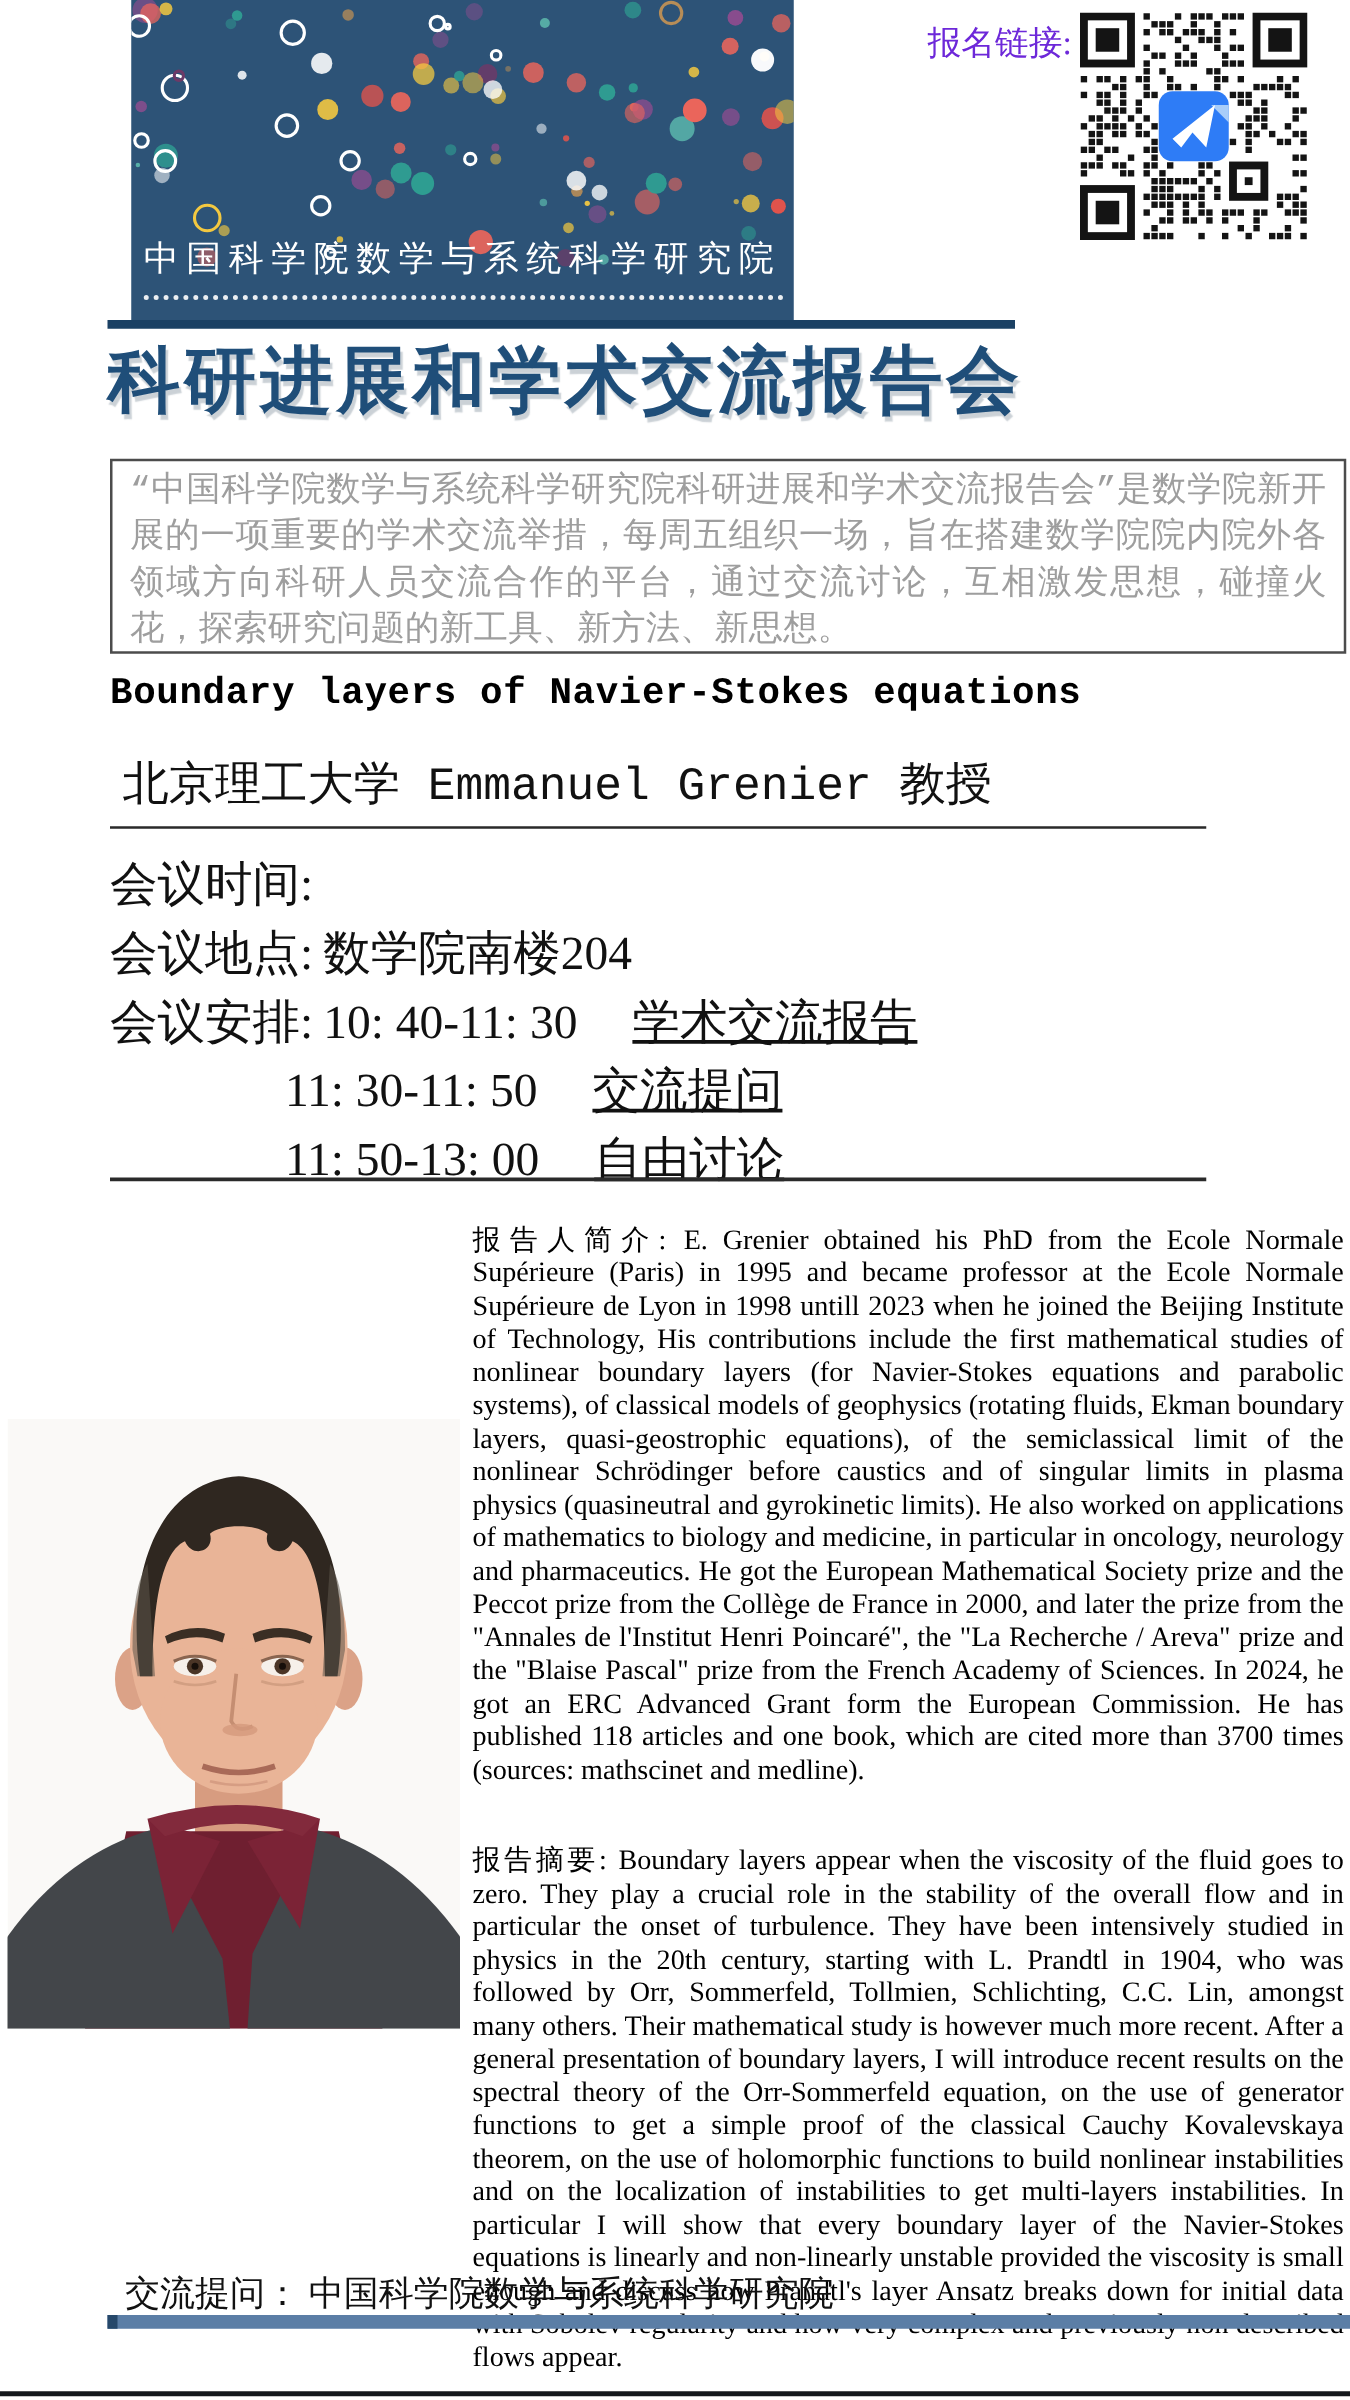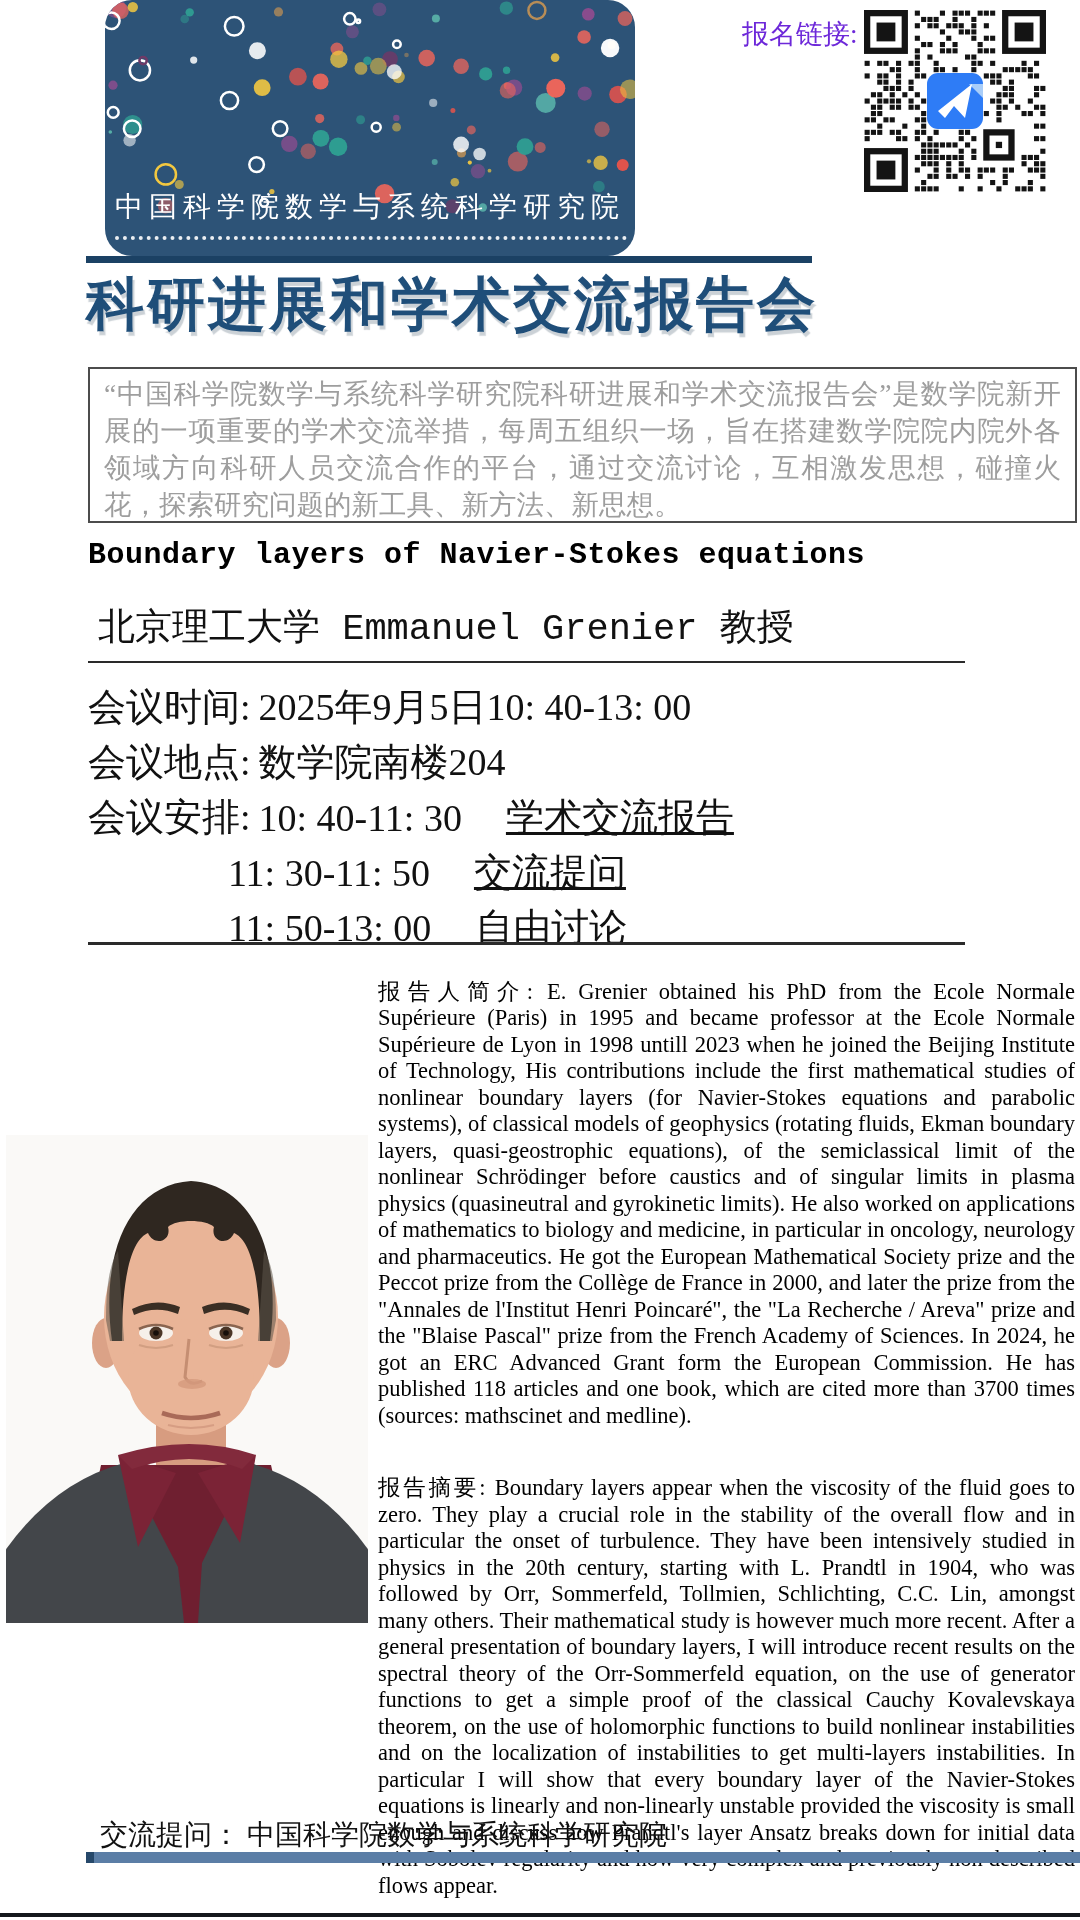--- a/index.html
+++ b/index.html
@@ -1,40 +1,40 @@
 <!DOCTYPE html>
 <html><head>
 <meta charset="utf-8">
 <style>
   html,body{margin:0;padding:0;}
   body{width:1080px;height:1920px;position:relative;background:#ffffff;overflow:hidden;
        font-family:"Liberation Serif", serif;color:#111;}
   .abs{position:absolute;}
 
   
-  .banner{left:105px;top:0;width:530px;height:256px;background:#2d5377;overflow:hidden;border-radius:27px;}
+  .banner{left:105px;top:0;width:530px;height:256px;background:#2d5377;overflow:hidden;}
   .banner svg{position:absolute;left:0;top:0;}
   .banner-title{position:absolute;left:0;right:0;top:188px;text-align:center;color:#fff;
        font-family:"Liberation Sans",sans-serif;font-size:28px;letter-spacing:6px;white-space:nowrap;}
   .banner-dots{position:absolute;left:10px;right:8px;top:236px;border-bottom:4px dotted rgba(255,255,255,.9);}
   .banner-shadow{left:86px;top:256px;width:726px;height:7px;background:#1b4164;}
 
   
   .signup{left:742px;top:16px;font-size:27px;color:#6d28d9;font-family:"Liberation Serif",serif;}
   .qrbox{left:864px;top:10px;width:182px;height:188px;background:#fff;}
 
   
   .main-title{left:86px;top:266px;width:900px;font-family:Liberation Serif, serif;
       font-weight:900;font-size:58px;letter-spacing:3px;color:#1f4e79;
       text-shadow:2px 4px 1px rgba(20,45,70,.22);white-space:nowrap;}
 
   
   .intro-box{left:88px;top:367px;width:989px;height:156px;border:2px solid #4c4c4c;box-sizing:border-box;
       padding:6px 14px 0 14px;color:#9e9e9e;font-size:27.5px;line-height:37px;text-align:justify;
-      font-family:Liberation Serif, serif;}
+      font-family:Liberation Mono, monospace;}
 
   .talk-title{left:88px;top:538px;font-family:"Liberation Mono",monospace;font-weight:700;
       font-size:30px;color:#000;white-space:nowrap;letter-spacing:0.5px;}
   .speaker{left:98px;top:602px;font-size:37px;font-family:Liberation Mono, monospace;white-space:nowrap;}
   .rule{background:#2a2a2a;height:2px;}
   .rule1{left:88px;top:661px;width:877px;}
   .rule2{left:88px;top:942px;width:877px;height:3px;}
 
   
   .meeting{left:88px;top:680px;width:880px;font-size:38px;font-family:"Liberation Serif",serif;}
@@ -429,21 +429,20 @@
   <span>“中国科学院数学与系统科学研究院科研进展和学术交流报告会”是数学院新开展的一项重要的学术交流举措，每周五组织一场，旨在搭建数学院院内院外各领域方向科研人员交流合作的平台，通过交流讨论，互相激发思想，碰撞火花，探索研究问题的新工具、新方法、新思想。</span>
 </div>
 
 <div class="abs talk-title">Boundary layers of Navier-Stokes equations</div>
 <div class="abs speaker">北京理工大学 Emmanuel Grenier 教授</div>
 <div class="abs rule rule1"></div>
 
 <div class="abs meeting">
   <div class="m-row">
     <span class="m-label">会议时间:</span>
-    <span>2025年9月5日10: 40-13: 00</span>
   </div>
   <div class="m-row">
     <span class="m-label">会议地点:</span>
     <span>数学院南楼204</span>
   </div>
   <div class="m-row">
     <span class="m-label">会议安排:</span>
     <span class="ag-time">10: 40-11: 30</span>
     <span class="ag-item">学术交流报告</span>
   </div>

